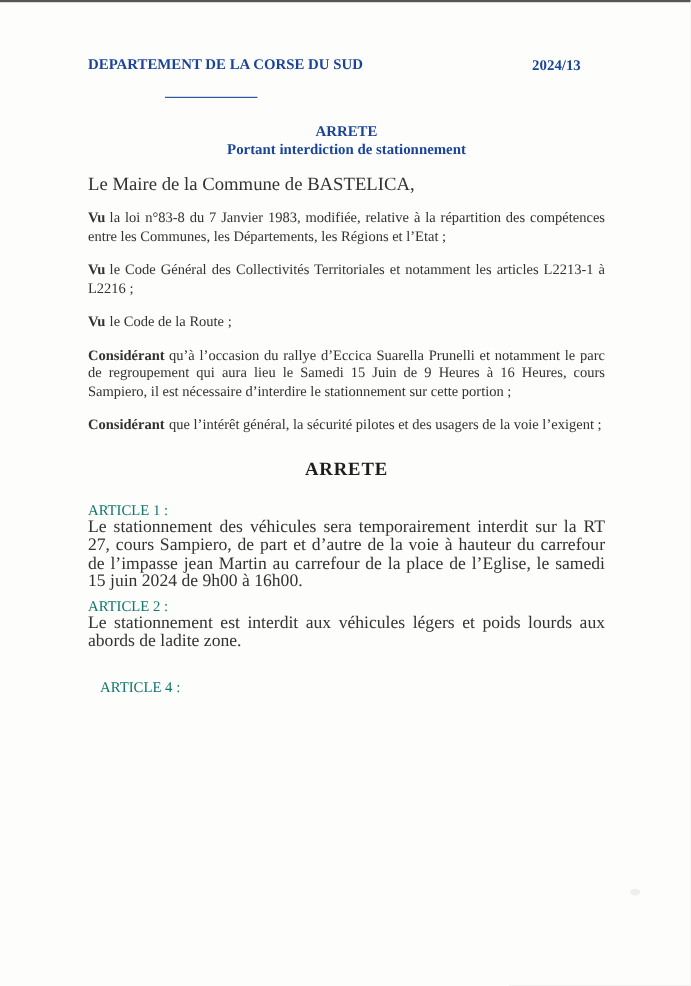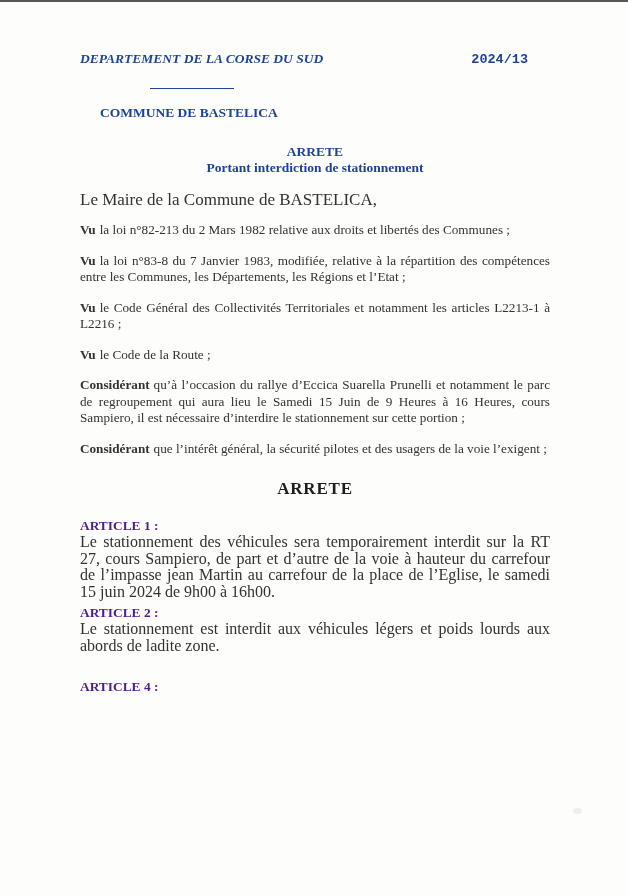--- a/index.html
+++ b/index.html
@@ -24,33 +24,32 @@
     padding: 51px 78px 0 80px;
   }
   .header-row {
     display: flex;
     justify-content: space-between;
     align-items: flex-start;
   }
   .header-left {
     text-align: center;
     width: fit-content;
-    font-style: italic;
   }
   .header-left .line,
   .ref-number,
   .commune,
   .title-main,
   .title-sub {
     color: var(--header-blue, #1b4499);
     font-weight: bold;
     font-size: 13.5px;
     line-height: 16px;
   }
-  .ref-number { margin-right: 22px; margin-top: 1px; font-family: Liberation Mono, monospace; }
+  .ref-number { margin-right: 22px; margin-top: 1px; }
   .header-rule {
     width: 84px;
     height: 0;
     border-top: 1.4px solid var(--header-blue, #1b4499);
     margin: 20px 0 0 70px;
   }
   .commune { margin-top: 16px; margin-left: 20px; }
   .title-block { text-align: center; margin-top: 23px; }
   .intro {
     margin-top: 16px;
@@ -66,26 +65,26 @@
   .clause .lead { font-weight: bold; margin-right: 4px; }
   .decree-heading {
     margin-top: 22px;
     text-align: center;
     font-weight: bold;
     font-size: 17px;
     letter-spacing: 0.8px;
     color: #1e1e1e;
   }
   .article { margin-top: 4px; }
-  .article:last-child { margin-top: 24px; }
+  .article:last-child { margin-top: 24px; margin-left: 11px; }
   .article-heading {
-    font-weight: bold;
+    font-weight: normal;
     font-size: 13.4px;
     line-height: 17px;
-    color: #4c1d95;
+    color: #0f766e;
   }
   .article-text {
     font-size: 16px;
     line-height: 16.5px;
     text-align: justify;
   }
   .articles-first { margin-top: 18px; }
   .scan-smudge {
     position: absolute;
     left: 573px;
@@ -106,30 +105,28 @@
 
     <div class="header-row">
       <div class="header-left">
         <div class="line">DEPARTEMENT DE LA CORSE DU SUD</div>
       </div>
       <div class="ref-number">2024/13</div>
     </div>
 
     <div class="header-rule"></div>
 
-    <div class="commune">COMMUNE DE BASTELICA</div>
 
     <div class="title-block">
       <div class="title-main">ARRETE</div>
       <div class="title-sub">Portant interdiction de stationnement</div>
     </div>
 
     <p class="intro">Le Maire de la Commune de BASTELICA,</p>
 
-    <p class="clause"><span class="lead">Vu</span><span>la loi n°82-213 du 2 Mars 1982 relative aux droits et libertés des Communes ;</span></p>
     <p class="clause"><span class="lead">Vu</span><span>la loi n°83-8 du 7 Janvier 1983, modifiée, relative à la répartition des compétences entre les Communes, les Départements, les Régions et l’Etat ;</span></p>
     <p class="clause"><span class="lead">Vu</span><span>le Code Général des Collectivités Territoriales et notamment les articles L2213-1 à L2216 ;</span></p>
     <p class="clause"><span class="lead">Vu</span><span>le Code de la Route ;</span></p>
     <p class="clause"><span class="lead">Considérant</span><span>qu’à l’occasion du rallye d’Eccica Suarella Prunelli et notamment le parc de regroupement qui aura lieu le Samedi 15 Juin de 9 Heures à 16 Heures, cours Sampiero, il est nécessaire d’interdire le stationnement sur cette portion ;</span></p>
     <p class="clause"><span class="lead">Considérant</span><span>que l’intérêt général, la sécurité pilotes et des usagers de la voie l’exigent ;</span></p>
 
     <div class="decree-heading">ARRETE</div>
 
     <div class="article articles-first">
       <p class="article-heading">ARTICLE 1 :</p>

